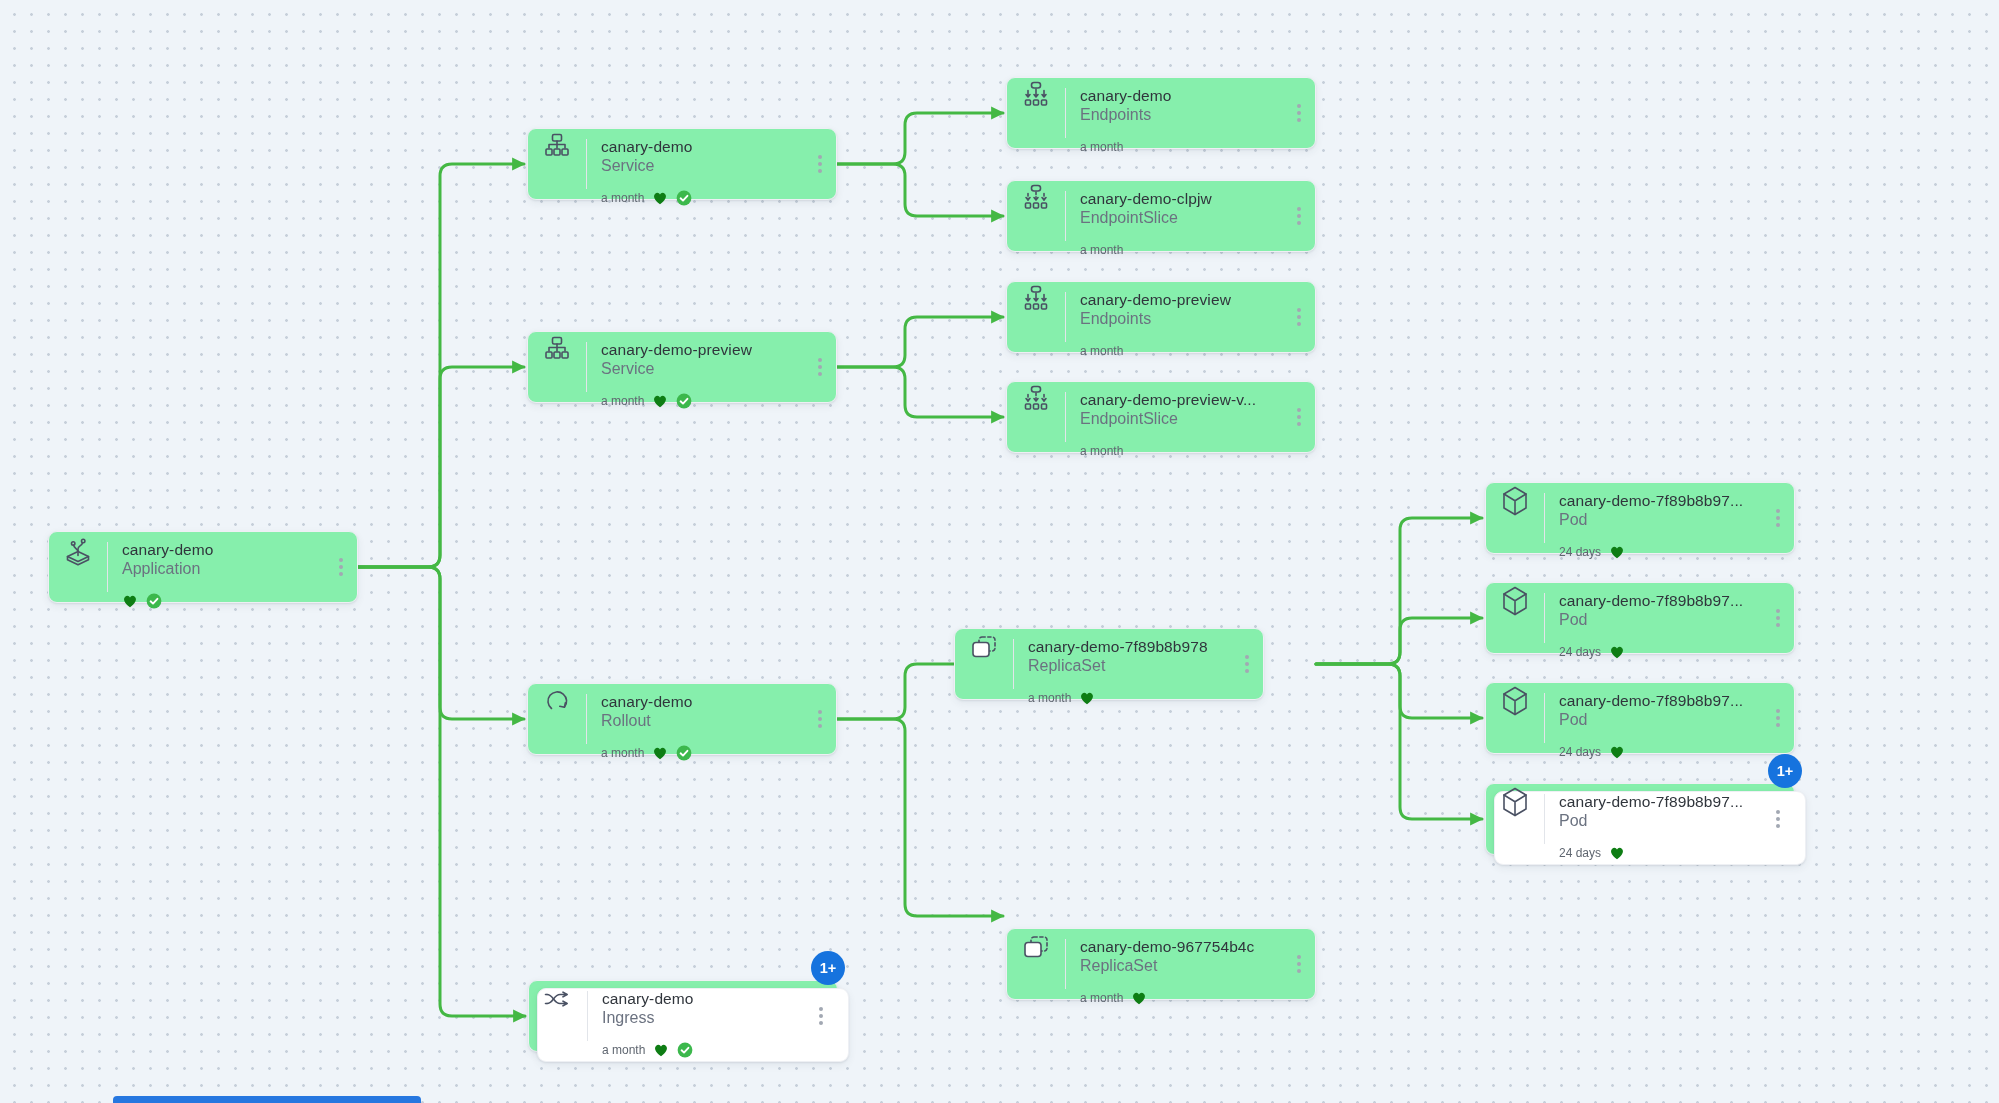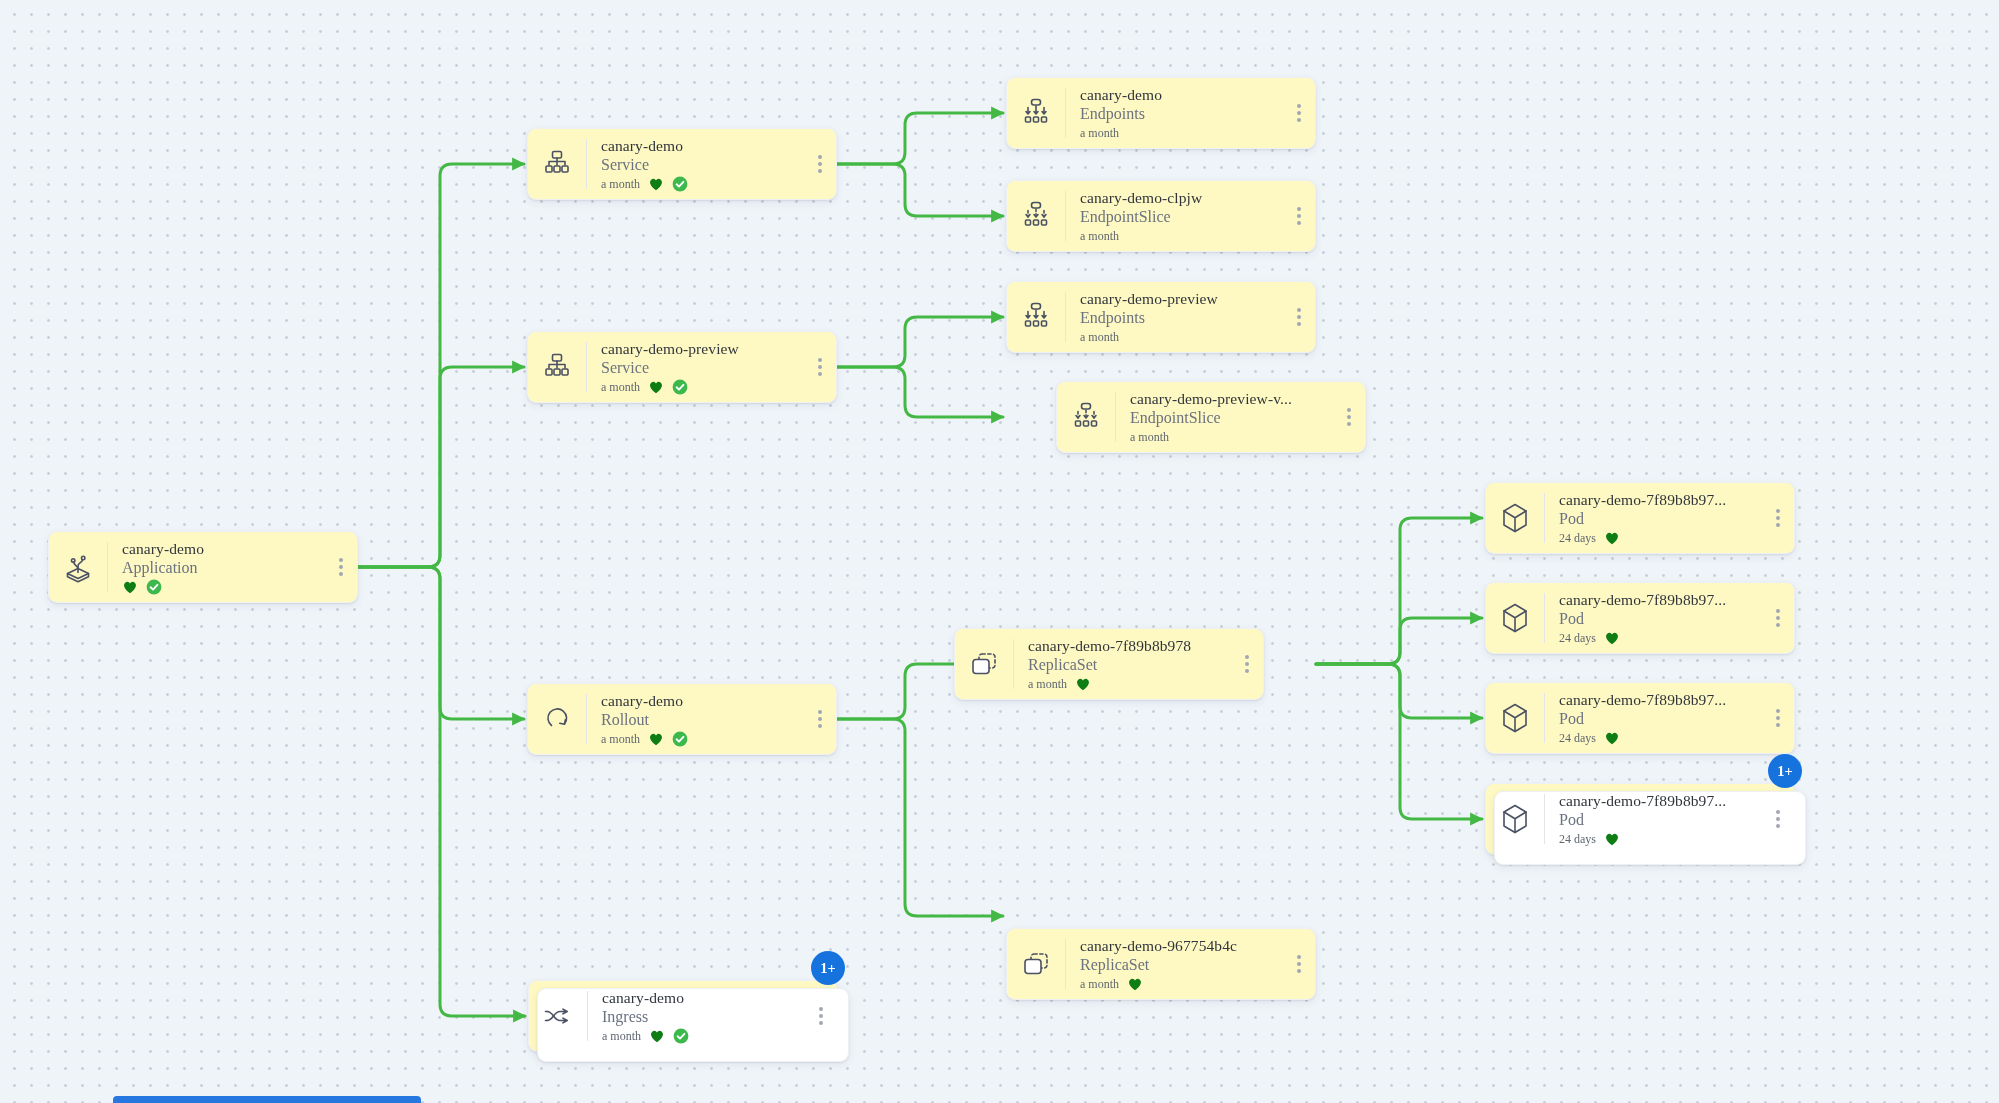--- a/index.html
+++ b/index.html
@@ -15,37 +15,37 @@
     background-image:radial-gradient(circle,var(--dot) 1.3px,transparent 1.5px);
     background-size:17px 17px;
     background-position:6px 6px;
     position:relative;
   }
   #canvas{position:absolute;inset:0}
   #edge-svg{position:absolute;left:0;top:0;pointer-events:none}
   .edge{fill:none;stroke:var(--edge);stroke-width:3;stroke-linecap:round;stroke-linejoin:round}
 
   .node{
-    position:absolute;width:310px;height:72px;background:#fef9c3;
+    position:absolute;width:310px;height:72px;background:#86efac;
     border:1px solid var(--card-border);border-radius:9px;
     box-shadow:0 1px 2px rgba(45,55,75,.10),0 3px 8px rgba(45,55,75,.07);
-    display:flex;align-items:center;z-index:1;cursor:pointer;font-family:Liberation Serif, serif;
+    display:flex;align-items:flex-start;z-index:1;cursor:pointer;
   }
   .node.stacked::before{
     content:"";position:absolute;left:8px;top:7px;width:310px;height:72px;
     background:#fff;border:1px solid var(--card-border);border-radius:9px;
     box-shadow:0 1px 2px rgba(45,55,75,.10),0 3px 8px rgba(45,55,75,.07);z-index:-1;
   }
   .icon-wrap{width:58px;min-width:58px;display:flex;align-items:center;justify-content:center}
   .icon-wrap svg{width:36px;height:36px;stroke:var(--icon);fill:none;stroke-width:1.6;stroke-linecap:round;stroke-linejoin:round}
   .sep{width:1px;align-self:stretch;margin:10px 0;background:#e2e5ea}
   .body{flex:1;min-width:0;padding:9px 26px 8px 14px;display:flex;flex-direction:column;justify-content:center;gap:1px}
   .title{font-size:15.5px;font-weight:500;color:var(--title);letter-spacing:.1px;white-space:nowrap;overflow:hidden}
   .kind{font-size:16px;color:var(--sub)}
-  .meta{display:flex;align-items:center;gap:8px;min-height:16px;margin-top:1px}
+  .meta{display:flex;align-items:center;gap:8px;min-height:16px;margin-top:14px}
   .age{font-size:12px;color:var(--age)}
   .meta svg{width:16px;height:16px;display:block}
   .kebab{position:absolute;right:8px;top:50%;transform:translateY(-50%);display:flex;flex-direction:column;gap:3px;padding:6px;cursor:pointer}
   .kebab i{width:4px;height:4px;border-radius:50%;background:#a2a8b3;display:block}
   .badge{
     position:absolute;top:-30px;right:-8px;width:34px;height:34px;border-radius:50%;
     background:var(--badge);color:#fff;font-size:14.5px;font-weight:700;
     display:flex;align-items:center;justify-content:center;z-index:3;cursor:pointer;
   }
   #hscroll{position:absolute;left:113px;bottom:0;width:308px;height:7px;background:var(--scrollbar);border-radius:4px 4px 0 0;cursor:pointer}
@@ -300,21 +300,21 @@
           <div class="meta">
             <span class="age">a month</span>
           </div>
         </div>
         <div class="kebab">
           <i></i>
           <i></i>
           <i></i>
         </div>
       </div>
-      <div class="node" style="left: 1056px; top: 381px;">
+      <div class="node" style="left: 1006px; top: 381px;">
         <div class="icon-wrap">
           <svg viewBox="0 0 36 36">
             <rect x="13.5" y="4.5" width="9" height="5.5" rx="2.5"></rect>
             <path stroke-dasharray="2.6 2.2" d="M10 12.5 V19 M18 11 V19 M26 12.5 V19"></path>
             <path d="M10 19 l-2-2.4 M10 19 l2-2.4 M18 19 l-2-2.4 M18 19 l2-2.4 M26 19 l-2-2.4 M26 19 l2-2.4"></path>
             <rect x="7.5" y="22" width="5" height="5" rx="1"></rect>
             <rect x="15.5" y="22" width="5" height="5" rx="1"></rect>
             <rect x="23.5" y="22" width="5" height="5" rx="1"></rect>
           </svg>
         </div>

